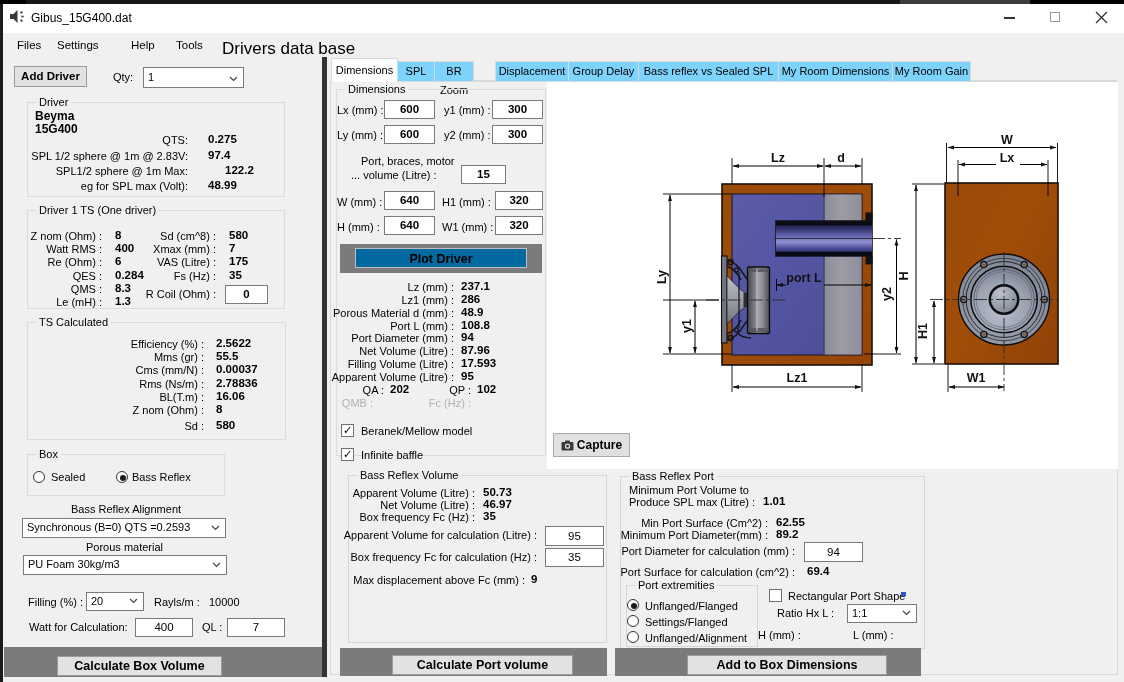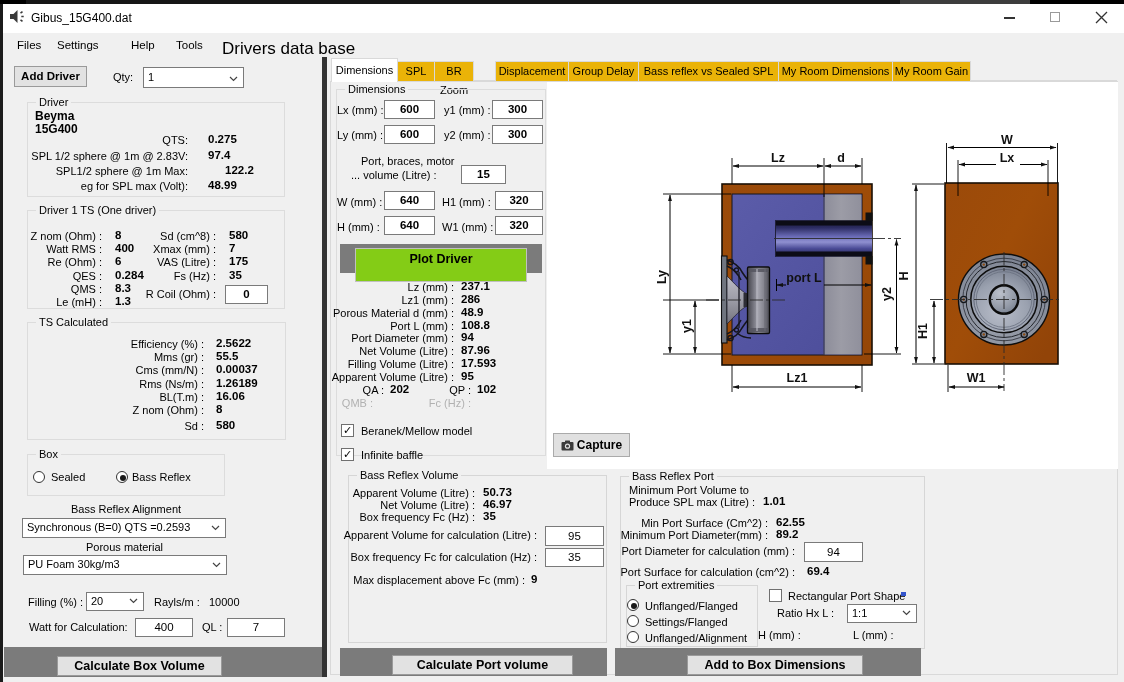--- a/index.html
+++ b/index.html
@@ -8,21 +8,21 @@
 .b{font-weight:bold}
 .v{position:absolute;font-size:11.5px;font-weight:bold;white-space:nowrap;color:#000}
 .in{position:absolute;background:#fff;border:1px solid #7a7a7a;font-size:11.5px;text-align:center;line-height:17px;color:#000}
 .gb{position:absolute;border:1px solid #dcdcdc}
 .gb>b{position:absolute;top:-7px;left:8px;background:#f0f0f0;padding:0 3px;font-size:11px;font-weight:normal;white-space:nowrap}
 .bar{position:absolute;background:#7b7b7b}
 .btn{position:absolute;background:#e2e2e2;border:1px solid #9a9a9a;font-weight:bold;font-size:12.5px;text-align:center;color:#000}
 .combo{position:absolute;background:#fff;border:1px solid #7a7a7a;font-size:11px;color:#000}
 .combo span{position:absolute;left:4px;top:2px;white-space:nowrap}
 .chev{position:absolute;right:5px;top:6px;width:9px;height:6px}
-.tab{position:absolute;top:61px;height:20px;background:#eab308;border:1px solid #d9d9d9;border-bottom:none;font-size:11px;text-align:center;line-height:19px;color:#000}
+.tab{position:absolute;top:61px;height:20px;background:#7dd3fc;border:1px solid #d9d9d9;border-bottom:none;font-size:11px;text-align:center;line-height:19px;color:#000}
 .cb{position:absolute;width:13px;height:13px;background:#fff;border:1px solid #707070;font-size:11px;line-height:11px;text-align:center}
 .radio{position:absolute;width:12px;height:12px;border-radius:50%;background:#fff;border:1px solid #333}
 .rdot{position:absolute;left:3px;top:3px;width:6px;height:6px;border-radius:50%;background:#1a1a1a}
 </style></head><body>
 
 <div class="ab" style="left:0;top:0;width:1124px;height:4px;background:#161616"></div>
 <div class="ab" style="left:0;top:0;width:26px;height:4px;background:#000"></div>
 <div class="ab" style="left:900px;top:0;width:130px;height:4px;background:#3d3d3d"></div>
 <div class="ab" style="left:1030px;top:0;width:94px;height:4px;background:#000"></div>
 
@@ -101,21 +101,21 @@
 <div class="lr" style="left:4px;top:338px">Efficiency (%) :</div>
 <div class="lr" style="left:4px;top:351px">Mms (gr) :</div>
 <div class="lr" style="left:4px;top:364px">Cms (mm/N) :</div>
 <div class="lr" style="left:4px;top:378px">Rms (Ns/m) :</div>
 <div class="lr" style="left:4px;top:391px">BL(T.m) :</div>
 <div class="lr" style="left:4px;top:404px">Z nom (Ohm) :</div>
 <div class="lr" style="left:4px;top:420px">Sd :</div>
 <div class="v" style="left:216px;top:337px">2.5622</div>
 <div class="v" style="left:216px;top:350px">55.5</div>
 <div class="v" style="left:216px;top:363px">0.00037</div>
-<div class="v" style="left:216px;top:377px">1.26189</div>
+<div class="v" style="left:216px;top:377px">2.78836</div>
 <div class="v" style="left:216px;top:390px">16.06</div>
 <div class="v" style="left:216px;top:403px">8</div>
 <div class="v" style="left:216px;top:419px">580</div>
 
 <div class="gb" style="left:27px;top:454px;width:198px;height:42px">
     <b>Box</b>
   </div>
 <div class="radio" style="left:33px;top:471px"></div>
 <div class="lbl" style="left:51px;top:471px">Sealed</div>
 <div class="radio" style="left:116px;top:471px">
@@ -185,21 +185,21 @@
 <div class="in b" style="left:461px;top:165px;width:45px;height:19px">15</div>
 <div class="lbl" style="left:337px;top:196px">W (mm) :</div>
 <div class="in b" style="left:384px;top:191px;width:51px;height:19px">640</div>
 <div class="lbl" style="left:442px;top:196px">H1 (mm) :</div>
 <div class="in b" style="left:495px;top:191px;width:48px;height:19px">320</div>
 <div class="lbl" style="left:337px;top:221px">H (mm) :</div>
 <div class="in b" style="left:384px;top:216px;width:51px;height:19px">640</div>
 <div class="lbl" style="left:442px;top:221px">W1 (mm) :</div>
 <div class="in b" style="left:495px;top:216px;width:48px;height:19px">320</div>
 <div class="bar" style="left:340px;top:244px;width:202px;height:29px"></div>
-<div class="btn" style="left:355px;top:248px;width:172px;height:34px;line-height:20px;background:#84cc16;border-color:#c0c0c0">Plot Driver</div>
+<div class="btn" style="left:355px;top:248px;width:172px;height:20px;line-height:20px;background:#0369a1;border-color:#c0c0c0">Plot Driver</div>
 <div class="lr" style="left:254px;top:281px">Lz (mm) :</div>
 <div class="lr" style="left:254px;top:294px">Lz1 (mm) :</div>
 <div class="lr" style="left:254px;top:307px">Porous Material d (mm) :</div>
 <div class="lr" style="left:254px;top:320px">Port L (mm) :</div>
 <div class="lr" style="left:254px;top:332px">Port Diameter (mm) :</div>
 <div class="lr" style="left:254px;top:345px">Net Volume (Litre) :</div>
 <div class="lr" style="left:254px;top:358px">Filling Volume (Litre) :</div>
 <div class="lr" style="left:254px;top:371px">Apparent Volume (Litre) :</div>
 <div class="v" style="left:461px;top:280px">237.1</div>
 <div class="v" style="left:461px;top:293px">286</div>
@@ -276,21 +276,21 @@
 <div class="lbl" style="left:777px;top:607px">Ratio Hx L :</div>
 <div class="combo" style="left:847px;top:604px;width:70px;height:19px">
     <span>1:1</span>
 <svg class="chev" style="top:5px" viewBox="0 0 9 6">
       <path d="M1,1 l3.5,3.5 L8,1" stroke="#444" stroke-width="1.2" fill="none"></path>
     </svg>
   </div>
 <div class="lbl" style="left:758px;top:629px">H (mm) :</div>
 <div class="lbl" style="left:853px;top:629px">L (mm) :</div>
 <div class="bar" style="left:615px;top:648px;width:306px;height:28px"></div>
-<div class="btn" style="left:687px;top:655px;width:176px;height:20px;line-height:18px">Add to Box Dimensions</div>
+<div class="btn" style="left:687px;top:655px;width:200px;height:20px;line-height:18px">Add to Box Dimensions</div>
 
 <svg class="ab" style="left:545px;top:80px" width="579" height="395" viewBox="545 80 579 395">
 <defs>
 <marker id="ar" viewBox="0 0 10 10" refX="9.2" refY="5" markerWidth="11" markerHeight="6.5" orient="auto-start-reverse">
         <path d="M0,2 L10,5 L0,8 z" fill="#111"></path>
       </marker>
 <linearGradient id="wood" x1="0" y1="0" x2="1" y2="1">
         <stop offset="0" stop-color="#9a4a09"></stop>
         <stop offset="0.5" stop-color="#9e4c08"></stop>
         <stop offset="1" stop-color="#944508"></stop>

